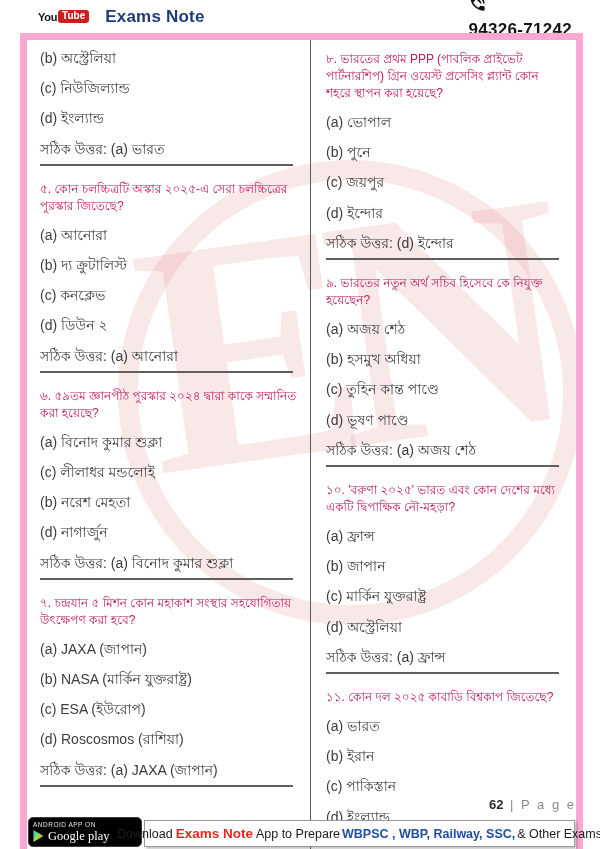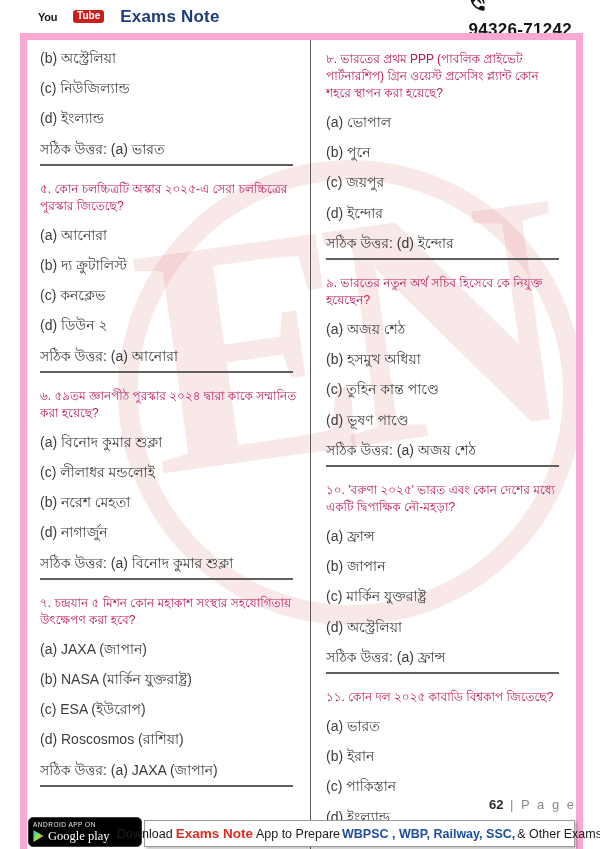--- a/index.html
+++ b/index.html
@@ -8,21 +8,21 @@
     width:600px; height:849px; position:relative; overflow:hidden;
     background:#ffffff;
     font-family:"Liberation Sans","DejaVu Sans",sans-serif;
   }
 
   
   .header {
     position:absolute; left:0; top:0; width:600px; height:33px;
     display:flex; align-items:center; padding:0 28px 0 38px; background:#fff;
   }
-  .yt-logo { display:flex; align-items:center; gap:16px; }
+  .yt-logo { display:flex; align-items:center; gap:1px; }
   .yt-you { font-size:11px; font-weight:bold; color:#141414; letter-spacing:-0.3px; }
   .yt-tube {
     background:#c8201d; color:#fff; font-size:10px; font-weight:bold;
     border-radius:3px; padding:1px 4px 2px; line-height:1;
   }
   .channel { margin-left:16px; font-size:17px; font-weight:bold; color:#1d3c78; letter-spacing:0.2px; }
   .header-right { margin-left:auto; display:flex; align-items:flex-start; gap:7px;flex-direction:column; }
   .phone-num { font-size:17px; font-weight:bold; color:#141414; letter-spacing:0.3px; }
 
   

